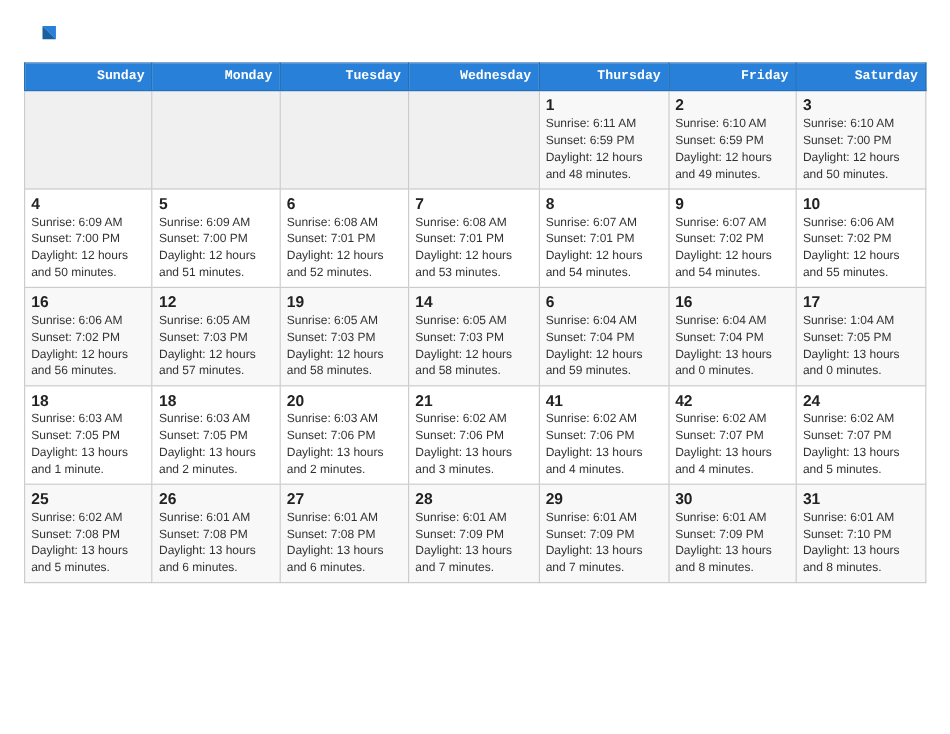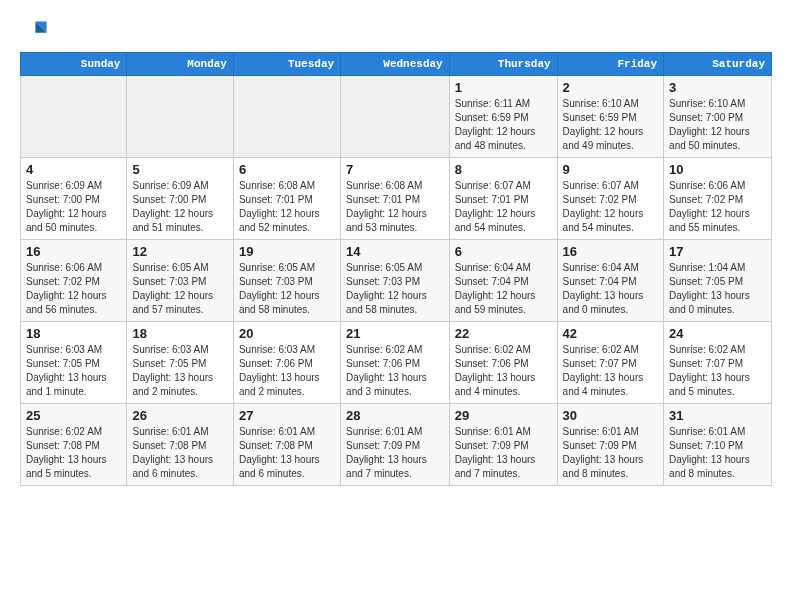--- a/index.html
+++ b/index.html
@@ -282,21 +282,21 @@
 and 2 minutes.</div>
           </td>
           <td>
             <span class="day-number">21</span>
             <div class="day-info">Sunrise: 6:02 AM
 Sunset: 7:06 PM
 Daylight: 13 hours
 and 3 minutes.</div>
           </td>
           <td>
-            <span class="day-number">22</span>
+            <span class="day-number">41</span>
             <div class="day-info">Sunrise: 6:02 AM
 Sunset: 7:06 PM
 Daylight: 13 hours
 and 4 minutes.</div>
           </td>
           <td>
             <span class="day-number">42</span>
             <div class="day-info">Sunrise: 6:02 AM
 Sunset: 7:07 PM
 Daylight: 13 hours

